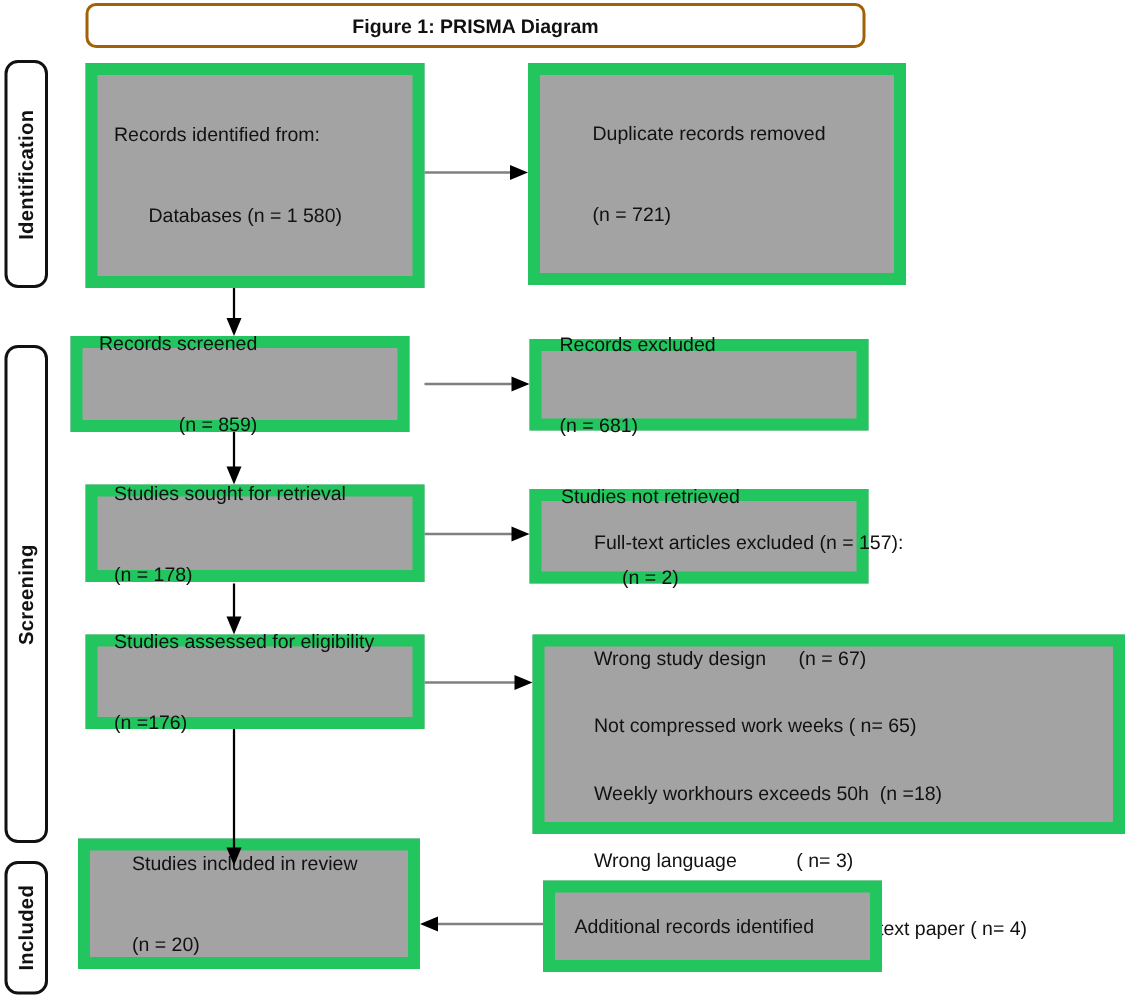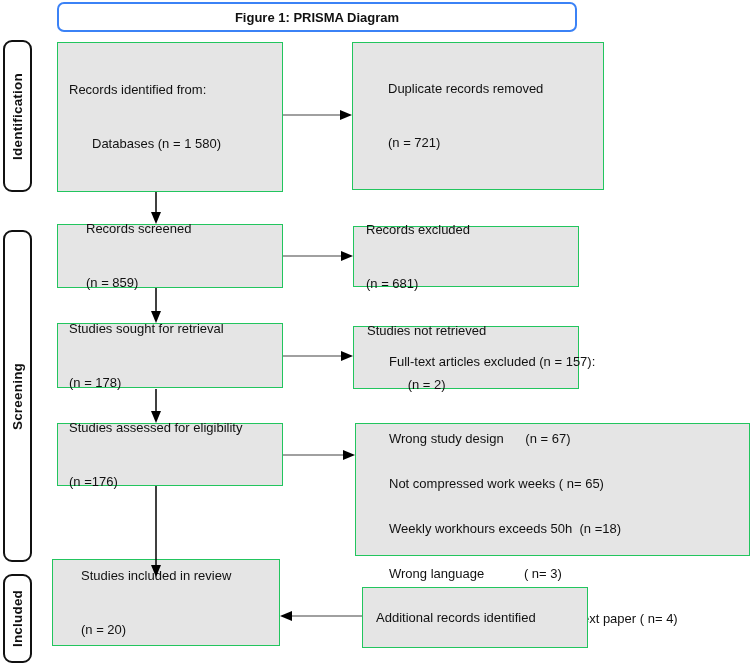--- a/index.html
+++ b/index.html
@@ -8,21 +8,21 @@
     position: relative;
     background: #ffffff;
     font-family: "Liberation Sans", sans-serif;
     color: #111111;
     overflow: hidden;
   }
   .title-box {
     position: absolute;
     left: 57px; top: 2px; width: 520px; height: 30px;
     box-sizing: border-box;
-    border: 2px solid #3b82f6;
+    border: 2px solid #a16207;
     border-radius: 7px;
     background: #fff;
     display: flex; align-items: center; justify-content: center;
     font-weight: bold; font-size: 13px;
   }
   .stage {
     position: absolute;
     box-sizing: border-box;
     border: 2px solid #111;
     border-radius: 9px;
@@ -32,22 +32,22 @@
   .stage span {
     transform: rotate(-90deg);
     white-space: nowrap;
     font-weight: bold;
     font-size: 13.5px;
     letter-spacing: 0.2px;
   }
   .box {
     position: absolute;
     box-sizing: border-box;
-    border: 1px solid #22c55e;
-    background: #e5e5e5;
+    border: 8px solid #22c55e;
+    background: #a3a3a3;
     display: flex; align-items: center;
     font-size: 13px;
     line-height: 18px;
   }
   .box .txt { white-space: pre; }
   .box .txt > div { white-space: pre; }
   .indent { margin-left: 23px; }
   .fulltext { line-height: 15px; }
   .fulltext .hdr { margin-bottom: 32px; }
   svg.arrows {
@@ -72,21 +72,21 @@
   <span>Included</span>
 </div>
 
 <div class="box" style="left:57px; top:42px; width:226px; height:150px; padding-left:11px;">
   <div class="txt">
     <div>Records identified from:</div>
     <div class="indent">Databases (n = 1 580)</div>
   </div>
 </div>
 
-<div class="box" style="left:57px; top:224px; width:226px; height:64px; padding-left:28px;">
+<div class="box" style="left:47px; top:224px; width:226px; height:64px; padding-left:11px;text-align:right;">
   <div class="txt">
     <div>Records screened</div>
     <div>(n = 859)</div>
   </div>
 </div>
 
 <div class="box" style="left:57px; top:323px; width:226px; height:65px; padding-left:11px;">
   <div class="txt">
     <div>Studies sought for retrieval</div>
     <div>(n = 178)</div>

